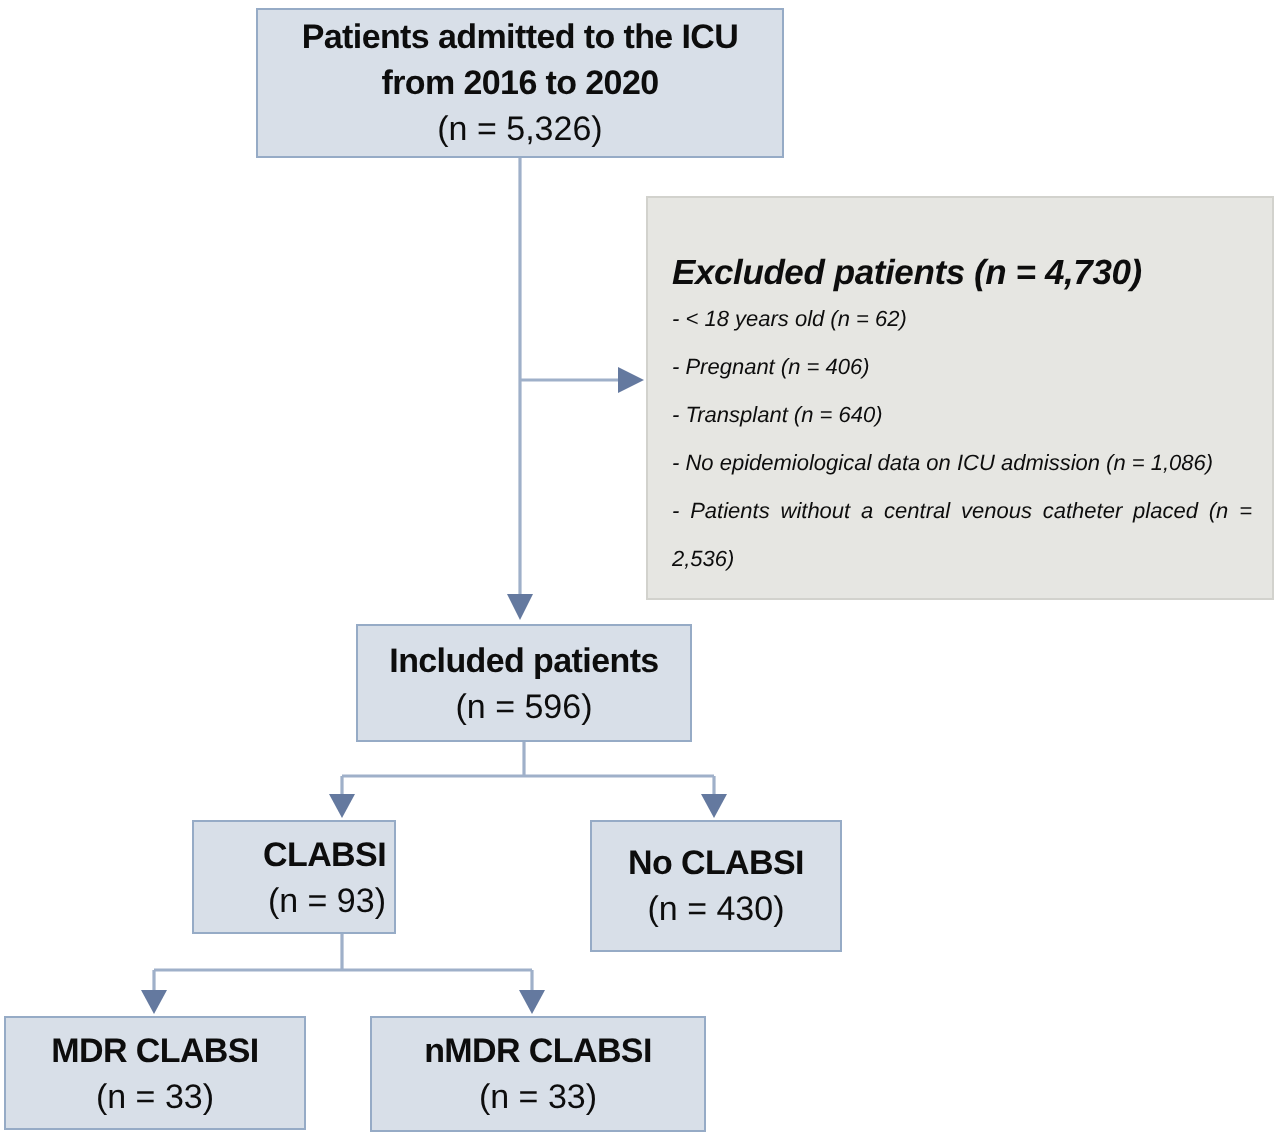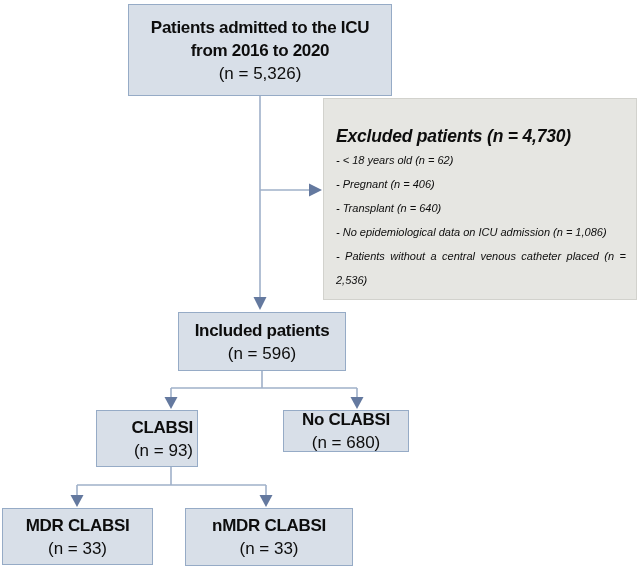--- a/index.html
+++ b/index.html
@@ -100,21 +100,21 @@
     <polygon points="350.5,397 363.5,397 357,409" fill="var(--arrow)"></polygon>
 
     <line x1="171" y1="467" x2="171" y2="485" stroke="var(--line)" stroke-width="1.6"></line>
     <line x1="77" y1="485" x2="266" y2="485" stroke="var(--line)" stroke-width="1.6"></line>
     <line x1="77" y1="485" x2="77" y2="495" stroke="var(--line)" stroke-width="1.6"></line>
     <polygon points="70.5,495 83.5,495 77,507" fill="var(--arrow)"></polygon>
     <line x1="266" y1="485" x2="266" y2="495" stroke="var(--line)" stroke-width="1.6"></line>
     <polygon points="259.5,495 272.5,495 266,507" fill="var(--arrow)"></polygon>
   </svg>
 
-  <div class="node" style="left:128px;top:4px;width:264px;height:92px;justify-content:center;">
+  <div class="node" style="left:128px;top:4px;width:264px;height:75px;justify-content:center;">
     <div class="title">Patients admitted to the ICU</div>
     <div class="title">from 2016 to 2020</div>
     <div class="count">(n = 5,326)</div>
   </div>
 
   <div class="excluded" style="left:323px;top:98px;width:314px;height:202px;">
     <div class="ex-title">Excluded patients (n = 4,730)</div>
     <div class="ex-item">- &lt; 18 years old (n = 62)</div>
     <div class="ex-item">- Pregnant (n = 406)</div>
     <div class="ex-item">- Transplant (n = 640)</div>
@@ -125,23 +125,23 @@
   <div class="node" style="left:178px;top:312px;width:168px;height:59px;">
     <div class="title">Included patients</div>
     <div class="count">(n = 596)</div>
   </div>
 
   <div class="node" style="left:96px;top:410px;width:102px;height:57px;align-items:flex-end;">
     <div class="title">CLABSI</div>
     <div class="count">(n = 93)</div>
   </div>
 
-  <div class="node" style="left:283px;top:410px;width:126px;height:42px;">
+  <div class="node" style="left:295px;top:410px;width:126px;height:66px;">
     <div class="title">No CLABSI</div>
-    <div class="count">(n = 680)</div>
+    <div class="count">(n = 430)</div>
   </div>
 
   <div class="node" style="left:2px;top:508px;width:151px;height:57px;">
     <div class="title">MDR CLABSI</div>
     <div class="count">(n = 33)</div>
   </div>
 
   <div class="node" style="left:185px;top:508px;width:168px;height:58px;">
     <div class="title">nMDR CLABSI</div>
     <div class="count">(n = 33)</div>

